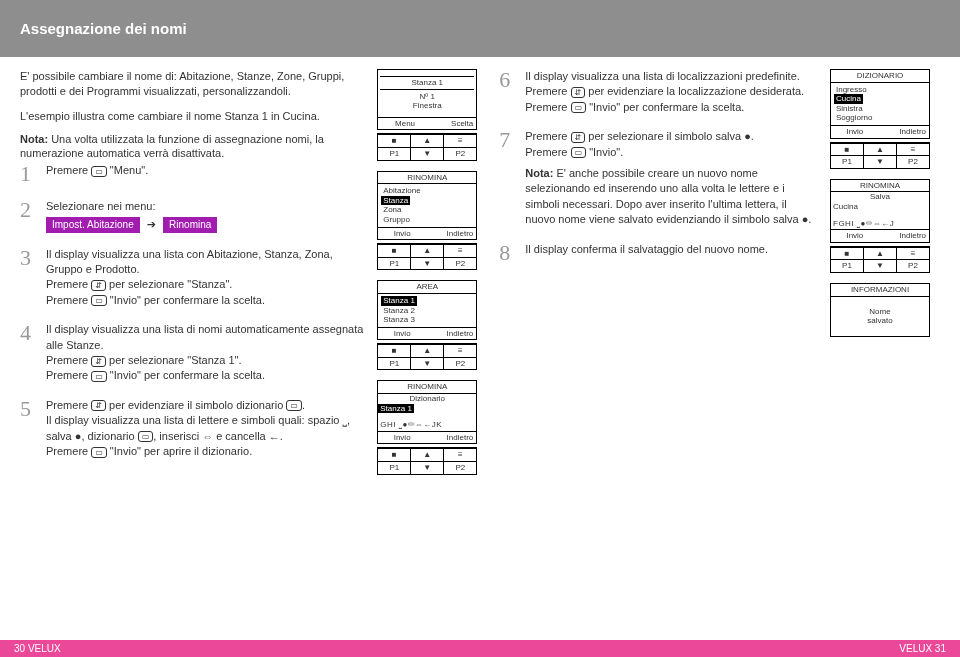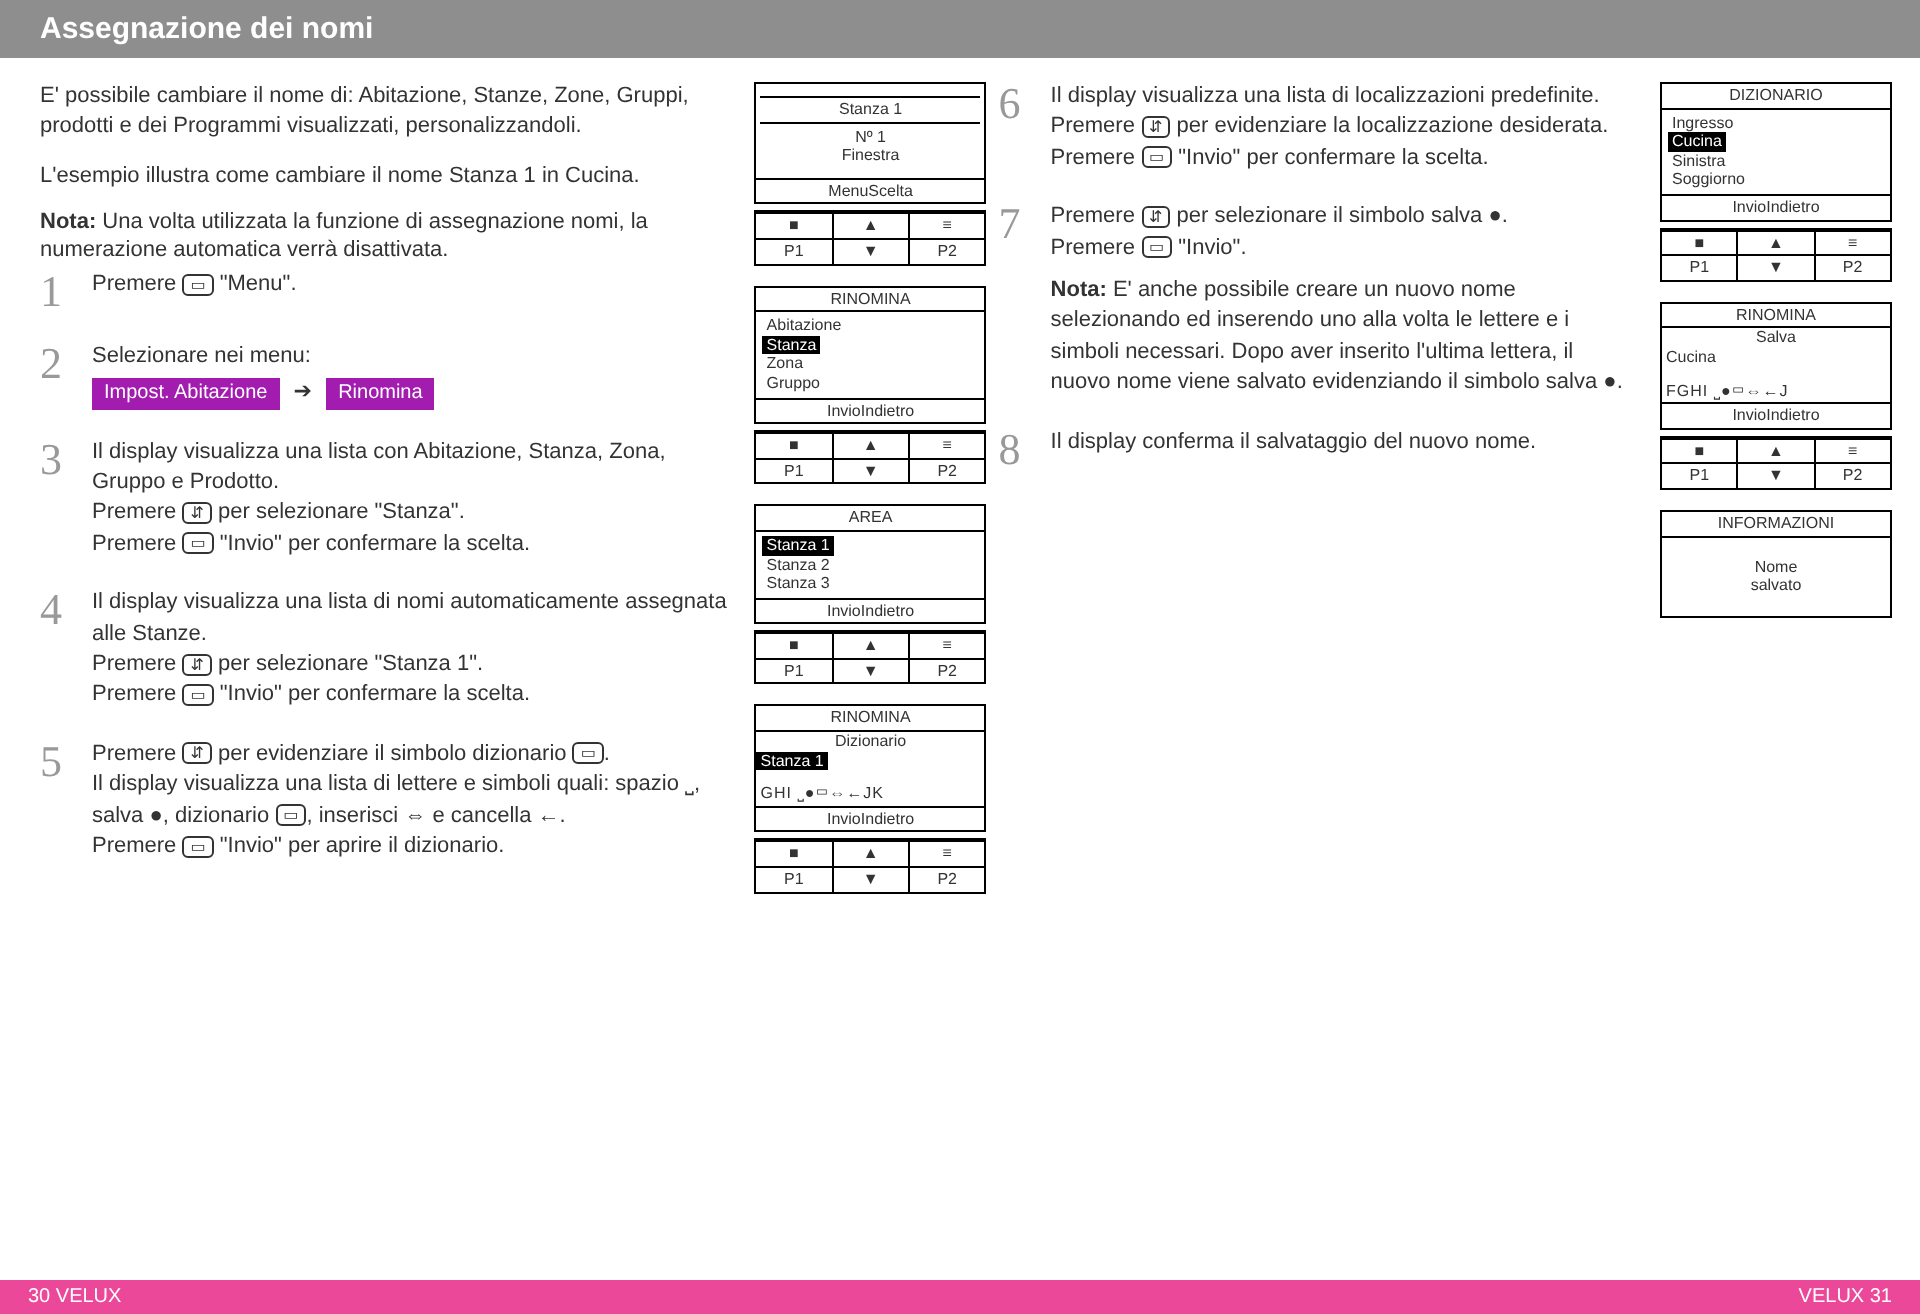--- a/index.html
+++ b/index.html
@@ -1,39 +1,39 @@
 <!DOCTYPE html>
 <html><head>
 <meta charset="utf-8">
 <style>
   * { box-sizing: border-box; margin: 0; padding: 0; }
   body { font-family: Arial, Helvetica, sans-serif; font-size: 11px; color: #333; width: 960px; height: 657px; position: relative; background: #fff; }
-  .header { background: #8e8e8e; color: #fff; font-weight: bold; padding: 6px 20px; font-size: 15px; }
+  .header { background: #8e8e8e; color: #fff; font-weight: bold; padding: 20px 20px; font-size: 15px; }
   .content { display: flex; padding: 12px 20px 0 20px; gap: 12px; }
   .col { flex: 1; }
   .col-lcd { width: 110px; flex: none; }
   .intro { margin-bottom: 10px; line-height: 1.35; }
   .example { margin-bottom: 8px; line-height: 1.35; }
   .note { margin-bottom: 2px; line-height: 1.35; }
   .note b { font-weight: bold; }
   .step { display: flex; gap: 10px; margin-bottom: 14px; }
   .step-no { font-family: Georgia, serif; font-size: 22px; color: #999; width: 16px; flex: none; line-height: 1; }
   .step-body { flex: 1; line-height: 1.4; }
   .key-btn { display: inline-block; border: 1px solid #333; border-radius: 3px; padding: 0 3px; font-size: 8px; vertical-align: middle; line-height: 10px; height: 11px; background: #fff; min-width: 14px; text-align: center; }
   .pill { display: inline-block; background: #a21caf; color: #fff; padding: 1px 6px; font-size: 10px; margin-top: 2px; }
   .arrow { display: inline-block; margin: 0 4px; }
 
   
-  .lcd { border: 1px solid #000; width: 116px; font-size: 8px; line-height: 1.2; margin-bottom: 3px; background: #fff; }
+  .lcd { border: 1px solid #000; width: 100px; font-size: 8px; line-height: 1.2; margin-bottom: 3px; background: #fff; }
   .lcd .title-bar { border-bottom: 1px solid #000; text-align: center; padding: 1px 2px; font-size: 8px; }
   .lcd .body { padding: 2px 3px; min-height: 30px; }
   .lcd .body-center { text-align: center; padding: 6px 2px; }
   .lcd .hl { background: #000; color: #fff; padding: 0 2px; display: inline-block; }
   .lcd .item { padding: 0 2px; }
-  .lcd .footer { display: flex; justify-content: center; border-top: 1px solid #000; padding: 1px 3px; font-size: 8px; }
+  .lcd .footer { display: flex; justify-content: flex-end; border-top: 1px solid #000; padding: 1px 3px; font-size: 8px; gap: 36px; }
   .lcd .softkeys { display: flex; justify-content: space-between; border-top: 1px solid #000; }
   .lcd .sk { flex: 1; text-align: center; border-right: 1px solid #000; font-size: 8px; padding: 1px 0; }
   .lcd .sk:last-child { border-right: none; }
   .lcd-group { margin-bottom: 10px; }
   .glyph-row { font-size: 8px; letter-spacing: 0.5px; padding: 1px 2px; white-space: nowrap; overflow: hidden; }
 
   .page-footer { position: absolute; bottom: 0; left: 0; right: 0; display: flex; justify-content: space-between; background: #ec4899; color: #fff; font-size: 10px; }
   .page-footer span { padding: 3px 14px; }
   .sym { font-family: "Segoe UI Symbol","Apple Symbols",Arial; }
 </style>

